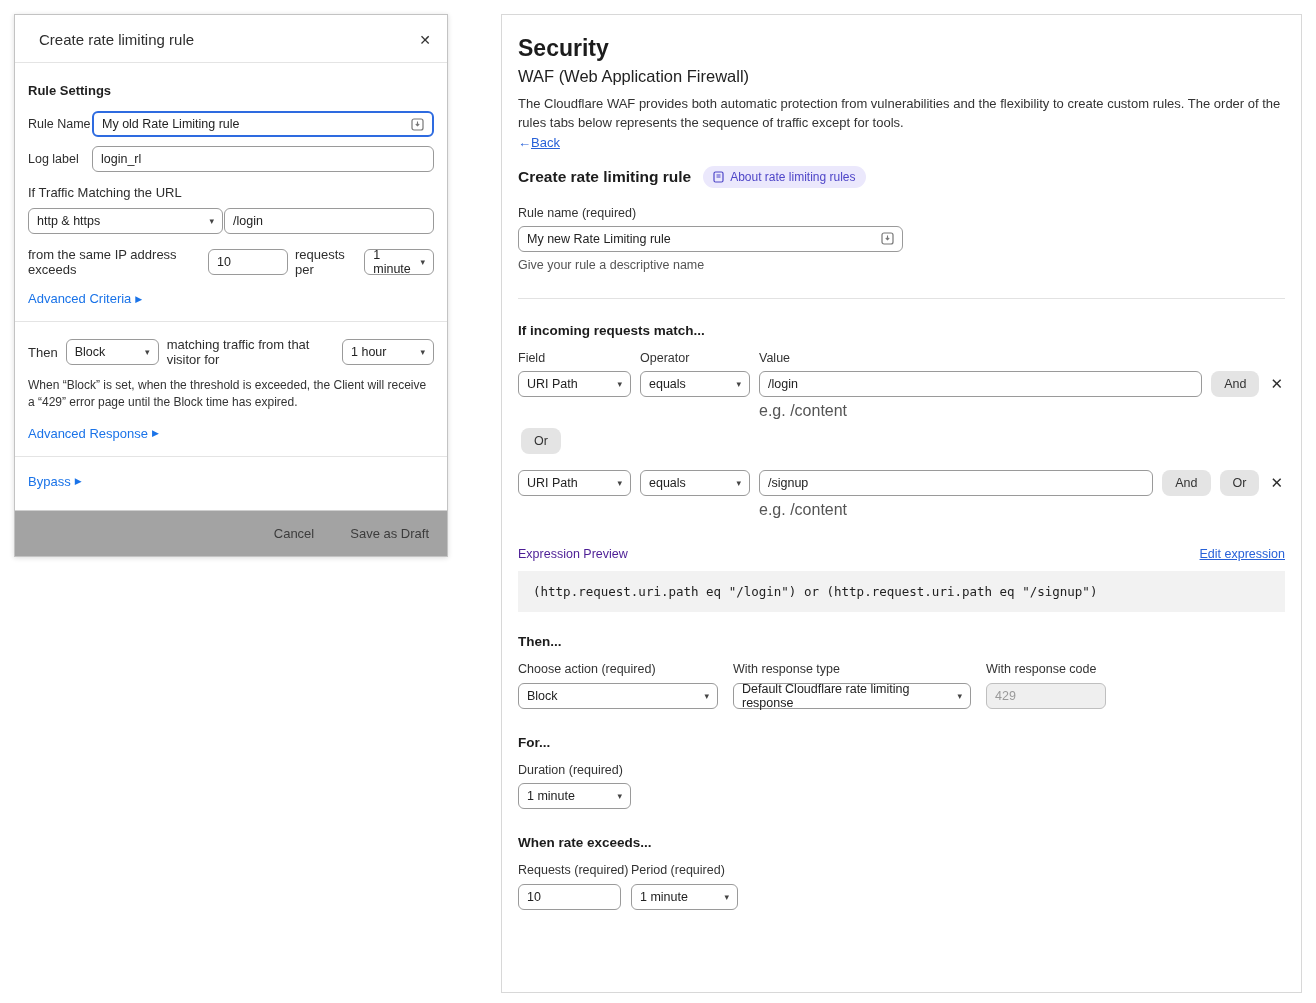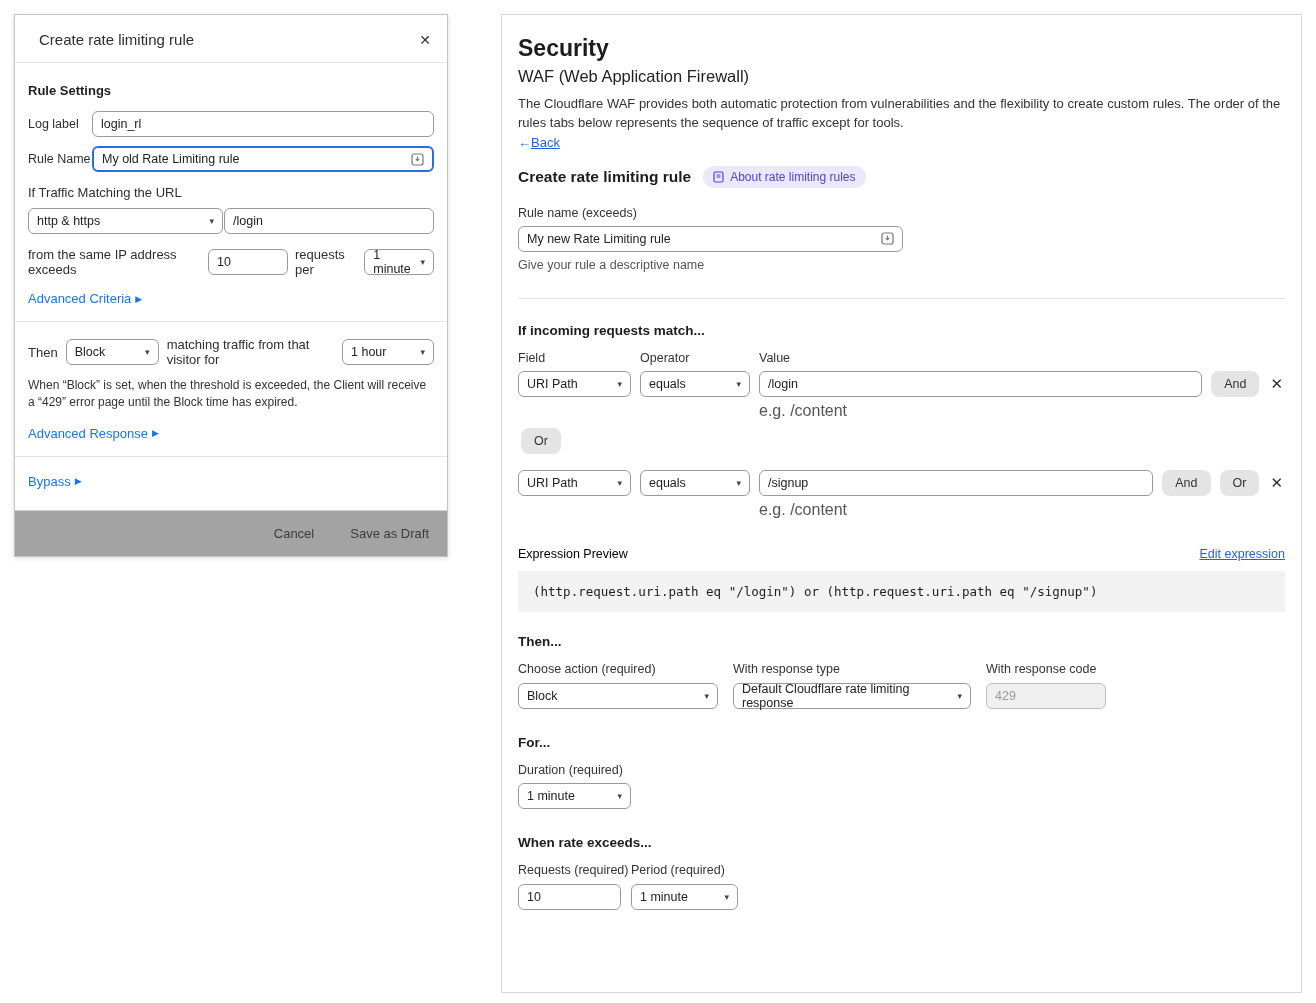--- a/index.html
+++ b/index.html
@@ -83,21 +83,21 @@
   .cond-row .sel-field { width:113px; flex:none; }
   .cond-row .sel-op { width:110px; flex:none; }
   .cond-row .tb { flex:1; }
   .chip { background:#e4e4e4; border:none; border-radius:8px; padding:6px 13px; font-size:12.5px;
           color:#333; cursor:pointer; font-family:inherit; flex:none; }
   .x-btn { background:none; border:none; font-size:15px; color:#2e2e2e; cursor:pointer; padding:0 2px; flex:none; }
   .cond-hint { font-size:16px; color:#555; margin:5px 0 8px 241px; }
   .or-row { margin:4px 0 16px 3px; }
 
   .expr-head { display:flex; justify-content:space-between; align-items:center; margin:28px 0 10px; }
-  .expr-label { font-size:12.5px; color:#000000; }
+  .expr-label { font-size:12.5px; color:#4c1d95; }
   .edit-link { font-size:12.5px; color:#2761d8; text-decoration:underline; cursor:pointer; }
   .code { background:#f2f2f2; padding:13px 15px; font-family:"DejaVu Sans Mono","Liberation Mono",monospace;
           font-size:12.5px; color:#222; margin-bottom:22px; white-space:pre; }
 
   .cols { display:flex; gap:15px; }
   .col { display:flex; flex-direction:column; }
   .col .label-sm { margin-bottom:7px; }
   .w200 { width:200px; } .w238 { width:238px; } .w120 { width:120px; }
   .w113 { width:113px; } .w103 { width:103px; } .w107 { width:107px; }
   .tb.disabled { background:#efefef; border-color:#bfbfbf; }
@@ -109,41 +109,41 @@
 <body>
 
 <div class="dialog">
   <div class="dlg-header">
     <span class="dlg-title">Create rate limiting rule</span>
     <button class="dlg-close">✕</button>
   </div>
 
   <div class="dlg-body">
     <div class="dlg-section-title">Rule Settings</div>
-
-    <div class="dlg-field-row">
-      <label>Log label</label>
-      <div class="tb">
-        <input value="login_rl" style="">
-      </div>
-    </div>
 
     <div class="dlg-field-row">
       <label>Rule Name</label>
       <div class="tb focused">
         <input value="My old Rate Limiting rule" style="">
         <span class="tb-icon">
           <svg width="13" height="13" viewBox="0 0 13 13">
               <rect x="1" y="1" width="11" height="11" rx="2" fill="none" stroke="#777" stroke-width="1.2"></rect>
               <path d="M6.5 3.5v4M4.8 6l1.7 1.8L8.2 6" stroke="#777" stroke-width="1.1" fill="none"></path>
             </svg>
         </span>
       </div>
     </div>
 
+    <div class="dlg-field-row">
+      <label>Log label</label>
+      <div class="tb">
+        <input value="login_rl" style="">
+      </div>
+    </div>
+
     <div class="dlg-heading">If Traffic Matching the URL</div>
 
     <div class="dlg-url-row">
       <div class="sel">
         <span>http &amp; https</span>
         <span class="caret">▾</span>
       </div>
       <div class="tb">
         <input value="/login" style="">
       </div>
@@ -223,21 +223,21 @@
     <span class="create-heading">Create rate limiting rule</span>
     <span class="badge">
       <svg width="11" height="12" viewBox="0 0 11 12">
           <rect x="1" y="1" width="9" height="10" rx="1.5" fill="none" stroke="#4f46c8" stroke-width="1.2"></rect>
           <path d="M3.5 4h4M3.5 6h4" stroke="#4f46c8" stroke-width="1"></path>
         </svg>
       <span>About rate limiting rules</span>
     </span>
   </div>
 
-  <div class="label-sm">Rule name (exceeds)</div>
+  <div class="label-sm">Rule name (required)</div>
   <div class="tb w385">
     <input value="My new Rate Limiting rule" style="">
     <span class="tb-icon">
       <svg width="13" height="13" viewBox="0 0 13 13">
           <rect x="1" y="1" width="11" height="11" rx="2" fill="none" stroke="#777" stroke-width="1.2"></rect>
           <path d="M6.5 3.5v4M4.8 6l1.7 1.8L8.2 6" stroke="#777" stroke-width="1.1" fill="none"></path>
         </svg>
     </span>
   </div>
   <div class="helper">Give your rule a descriptive name</div>

